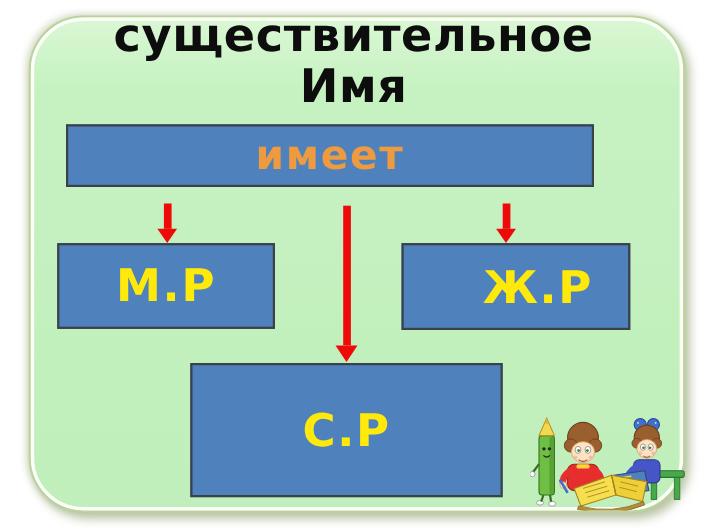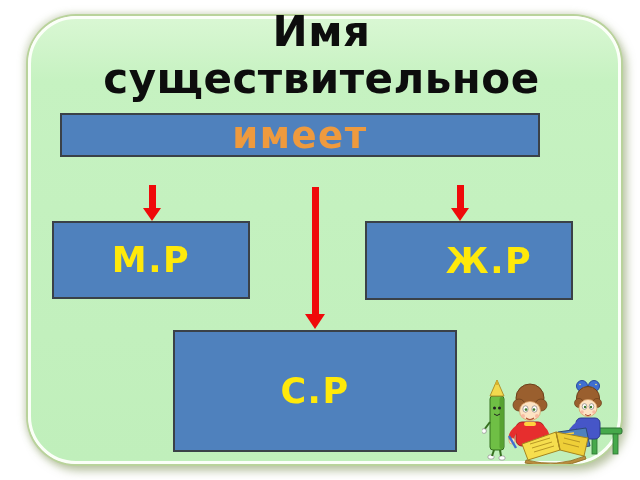--- a/index.html
+++ b/index.html
@@ -22,23 +22,23 @@
     text-align:center; font-weight:bold; color:var(--title-black,#0d0d0d);
     font-size:42px; line-height:47px; letter-spacing:0.5px;
   }
   .bluebox {
     position:absolute; box-sizing:border-box;
     background:var(--box-blue,#4f81bd);
     border:2px solid var(--box-border,#3a4148);
     display:flex; align-items:center; justify-content:center;
     font-weight:bold; letter-spacing:1.5px;
   }
-  .box-root   { left:60px;  top:113px; width:480px; height:44px;
+  .box-root   { left:60px;  top:113px; width:480px; height:57px;
                 color:var(--root-label-orange,#ee9a3e); font-size:37px; }
-  .box-branch { color:var(--branch-label-yellow,#ffe90a); font-size:35px; }
+  .box-branch { color:var(--branch-label-yellow,#ffe90a); font-size:41px; }
   .box-m { left:52px;  top:221px; width:198px; height:78px; }
   .box-f { left:365px; top:221px; width:208px; height:79px;padding-left:40px; }
   .box-n { left:173px; top:330px; width:284px; height:122px; }
   .arrow { position:absolute; display:flex; flex-direction:column; align-items:center; }
   .arrow .shaft { width:7px; background:var(--arrow-red,#ef0a0a); }
   .arrow .head  { width:0; height:0; border-style:solid; border-color:transparent; }
   .arrow-l { left:143px; top:185px; width:18px; }
   .arrow-r { left:451px; top:185px; width:18px; }
   .arrow-l .shaft, .arrow-r .shaft { height:23px; }
   .arrow-l .head, .arrow-r .head {
@@ -50,22 +50,22 @@
   .clipart { position:absolute; left:482px; top:378px; width:144px; height:86px; }
 </style>
 </head>
 <body>
 
 <div class="page">
 
   <div class="panel"></div>
 
   <div class="title">
+    <div>существительное</div>
     <div>Имя</div>
-    <div>существительное</div>
   </div>
 
   <div class="bluebox box-root">
     <span>имеет</span>
   </div>
 
   <div class="arrow arrow-l">
     <div class="shaft"></div>
     <div class="head"></div>
   </div>

